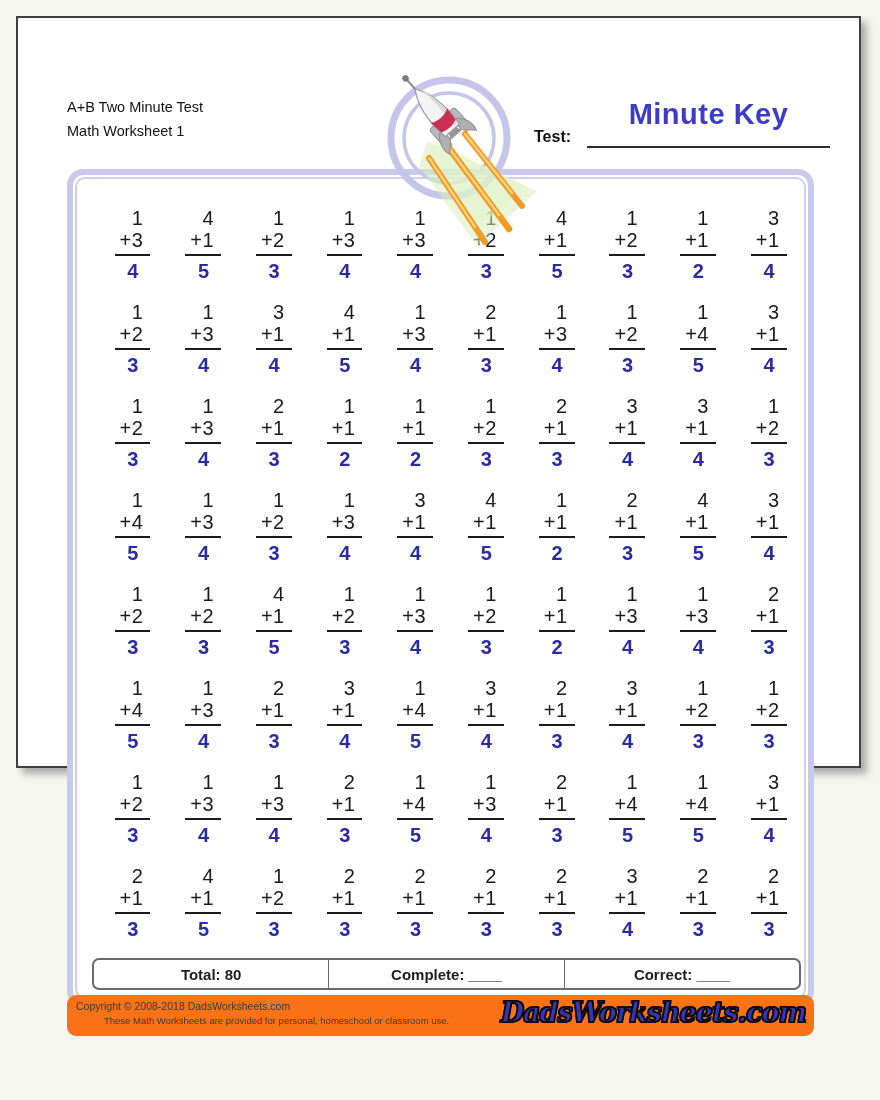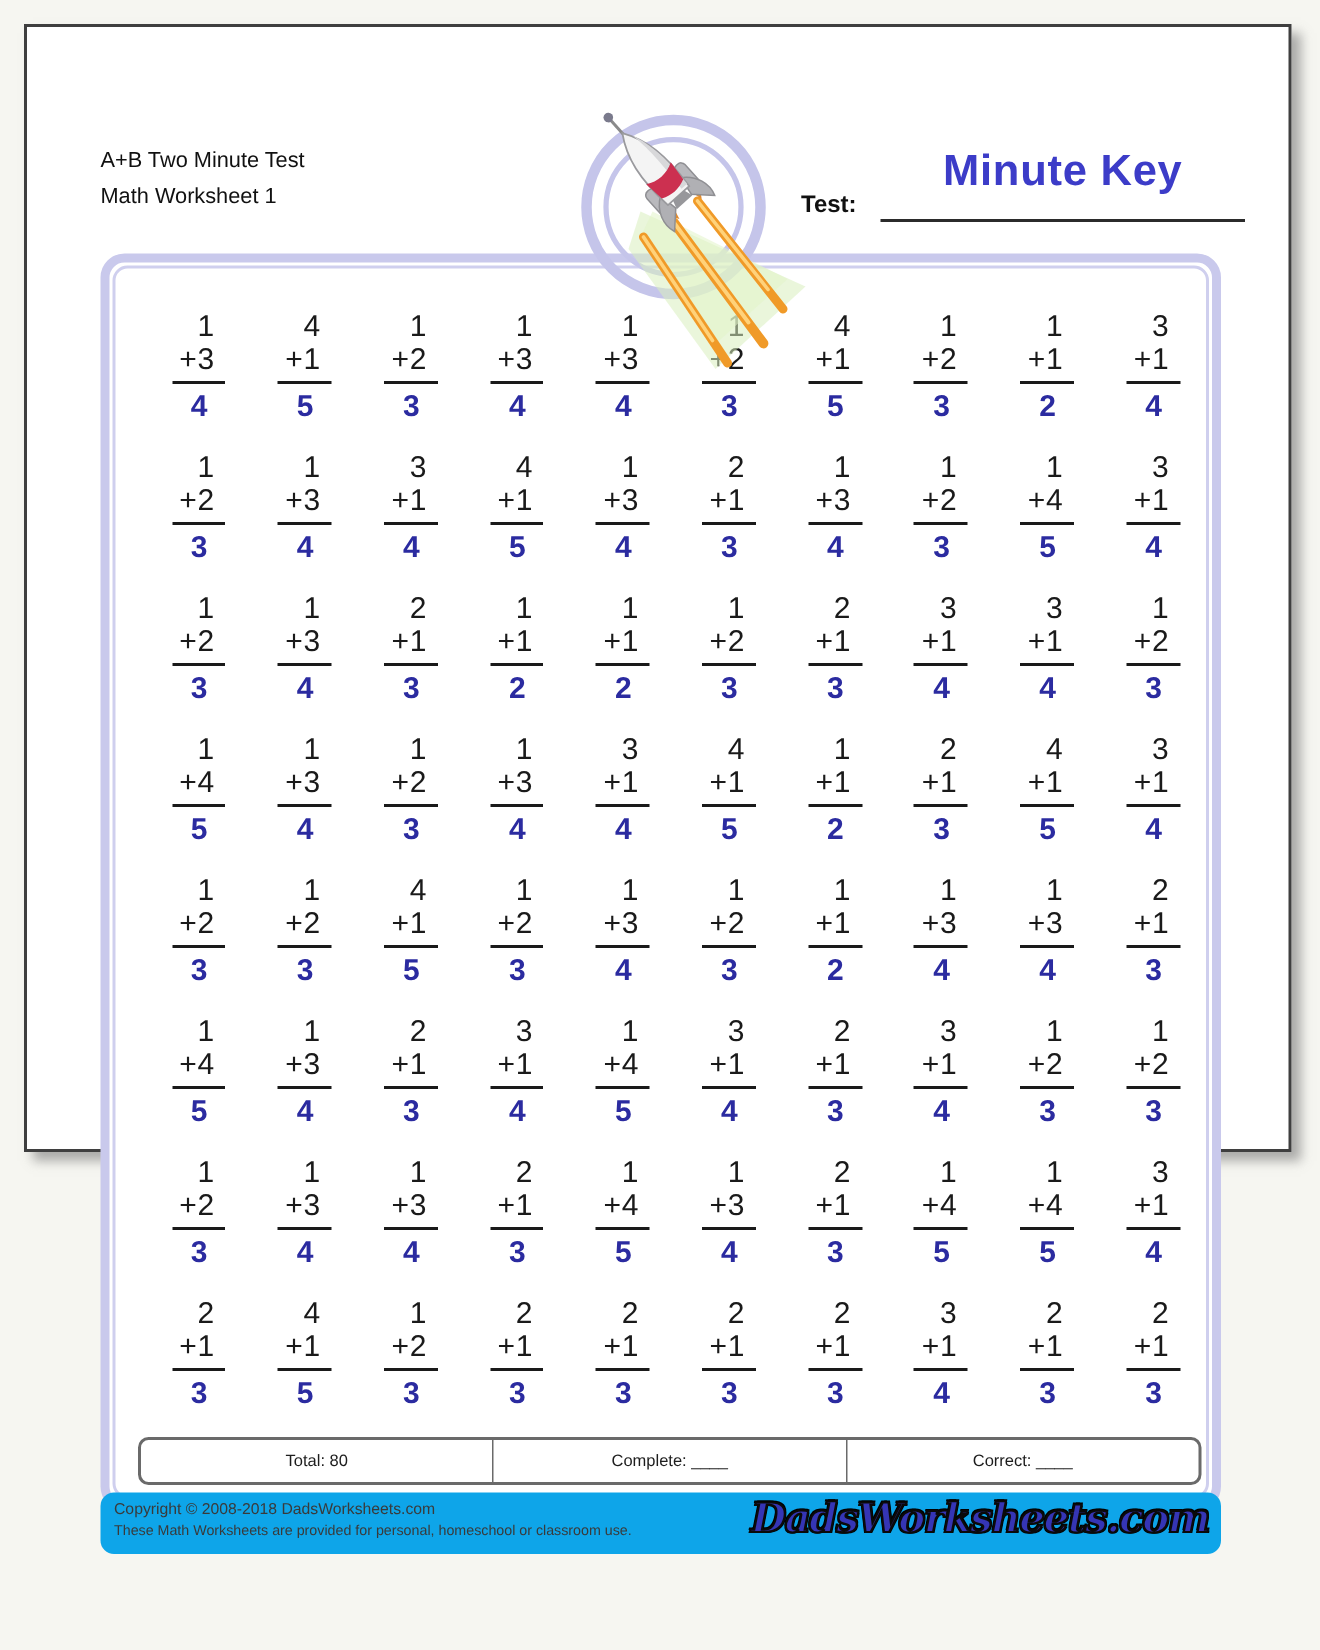--- a/index.html
+++ b/index.html
@@ -40,30 +40,30 @@
   .top { padding-right: 7px; }
   .op  { padding: 0 7px 2px 5px; border-bottom: 2.5px solid #1a1a1a; }
   .ans { padding: 4px 12px 0 0; font-size: 20px; font-weight: bold; color: #2b2ba0; line-height: 1.1; }
   
   .summary {
     position: absolute; left: 19px; top: 783px; width: 709px; height: 32px;
     border: 2px solid #6a6a6a; border-radius: 7px; background: #fff;
     display: flex; align-items: stretch;
   }
   .sum-cell { flex: 1; display: flex; align-items: center; justify-content: center;
-    font-size: 11px; font-weight: normal; color: #1d1d1d; }
+    font-size: 15px; font-weight: bold; color: #1d1d1d; }
   .sum-cell + .sum-cell { border-left: 1.5px solid #6a6a6a; }
   
   .strip {
     position: absolute; left: 49px; top: 977px; width: 747px; height: 41px;
-    background: #0ea5e9; border-radius: 9px;
+    background: #f97316; border-radius: 9px;
   }
   .copy { position: absolute; left: 9px; top: 5px; color: #3a3a3a; }
   .copy .c1 { font-size: 10.5px; margin-bottom: 3px; }
-  .copy .c2 { font-size: 9.5px; }
+  .copy .c2 { font-size: 9.5px; margin-left: 28px; }
   .logo {
     position: absolute; right: 8px; top: 2px;
     font-family: "DejaVu Serif", serif; font-style: italic; font-weight: bold;
     font-size: 27px; color: #3535b5; letter-spacing: -1px;
     -webkit-text-stroke: 1.4px #0a0a0a;
     text-shadow: 1px 1px 0 #000, -1px 1px 0 #000, 1px -1px 0 #000, -1px -1px 0 #000;
   }
 </style>
 </head>
 <body>

